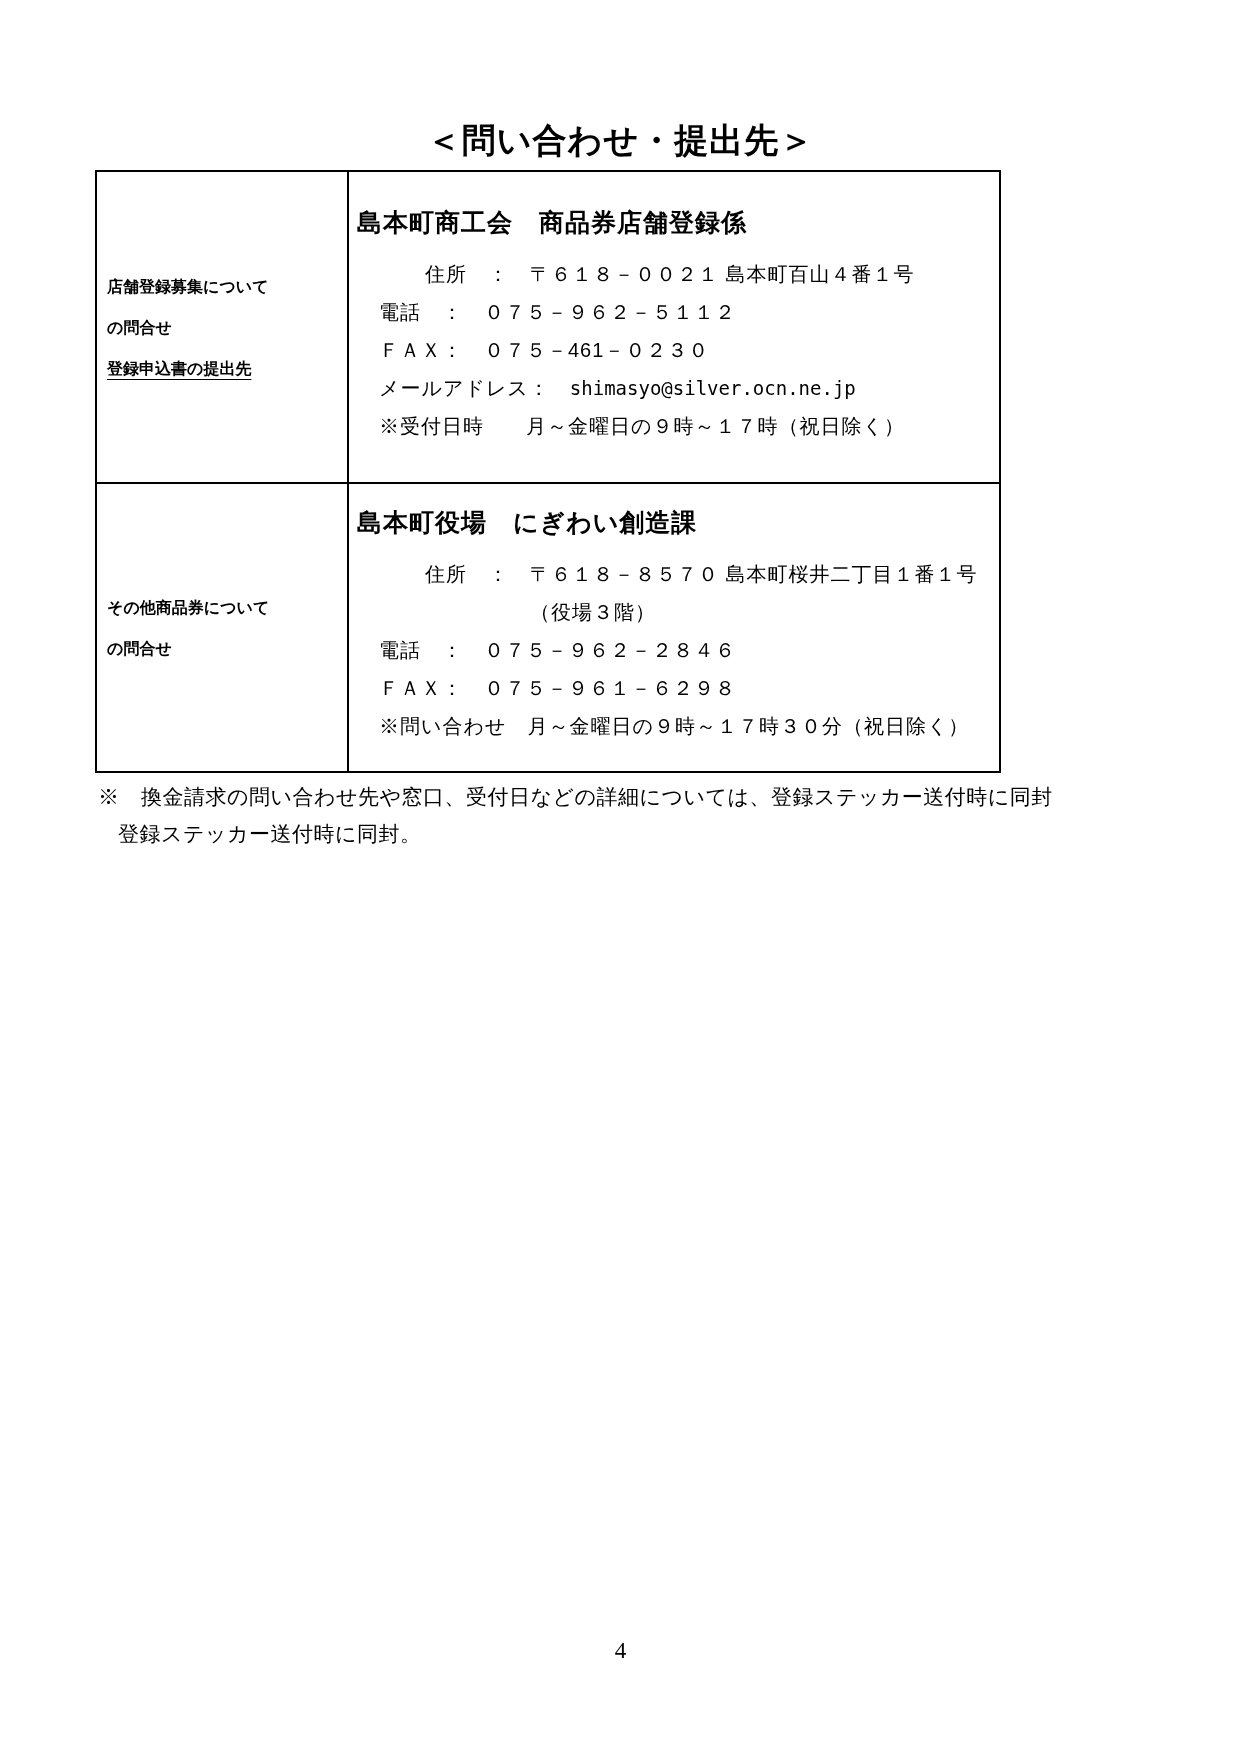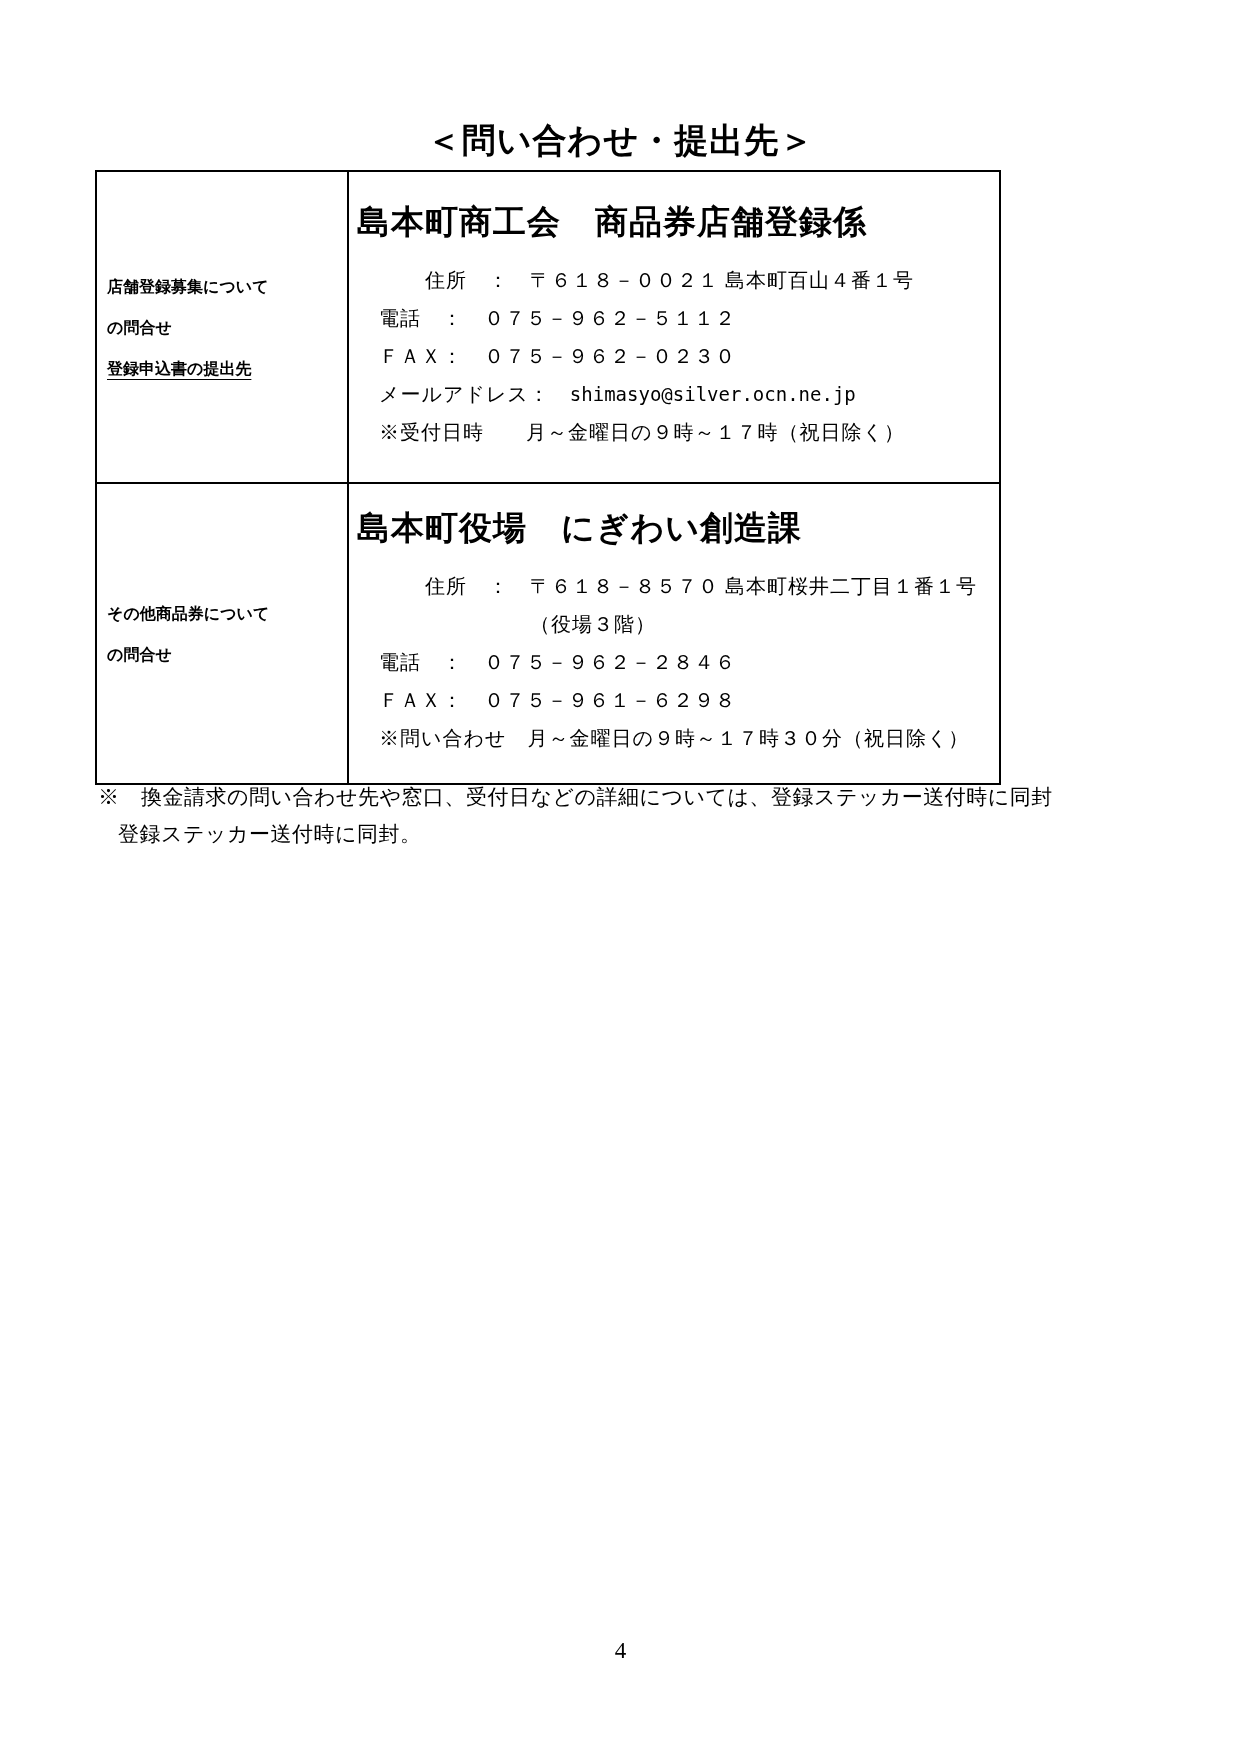--- a/index.html
+++ b/index.html
@@ -46,34 +46,34 @@
     text-decoration: underline;
     text-underline-offset: 5px;
   }
   .content-cell {
     vertical-align: top;
     padding: 22px 10px 26px 8px;
   }
   .row1-cell { height: 312px; }
   .row2-cell { height: 276px; }
   .org {
-    font-size: 33px;
+    font-size: 25px;
     font-weight: bold;
     margin-bottom: 16px;
     letter-spacing: 1px;
   }
   .detail {
     font-size: 20px;
     line-height: 38px;
     margin-left: 22px;
     letter-spacing: 1px;
     white-space: nowrap;
   }
   .addr-label { display: inline-block; vertical-align: top; margin-left: 46px; }
-  .addr-value { display: inline-block; vertical-align: top; font-family: Liberation Serif, serif; }
+  .addr-value { display: inline-block; vertical-align: top; }
   .email-value {
     font-family: "DejaVu Sans Mono", monospace;
     font-size: 19px;
     letter-spacing: 0;
     margin-left: 20px;
   }
   .footnote {
     position: absolute;
     left: 98px;
     top: 778px;
@@ -105,21 +105,21 @@
       <tr>
         <td class="label-cell row1-cell">
           <div>店舗登録募集について</div>
           <div>の問合せ</div>
           <div class="underline">登録申込書の提出先</div>
         </td>
         <td class="content-cell row1-cell">
           <div class="org">島本町商工会　商品券店舗登録係</div>
           <div class="detail"><span class="addr-label">住所　：　</span><span class="addr-value">〒６１８－００２１ 島本町百山４番１号</span></div>
           <div class="detail">電話　：　０７５－９６２－５１１２</div>
-          <div class="detail">ＦＡＸ：　０７５－９６２－０２３０</div>
+          <div class="detail">ＦＡＸ：　０７５－461－０２３０</div>
           <div class="detail"><span>メールアドレス：</span><span class="email-value">shimasyo@silver.ocn.ne.jp</span></div>
           <div class="detail">※受付日時　　月～金曜日の９時～１７時（祝日除く）</div>
         </td>
       </tr>
       <tr>
         <td class="label-cell row2-cell">
           <div>その他商品券について</div>
           <div>の問合せ</div>
         </td>
         <td class="content-cell row2-cell">

